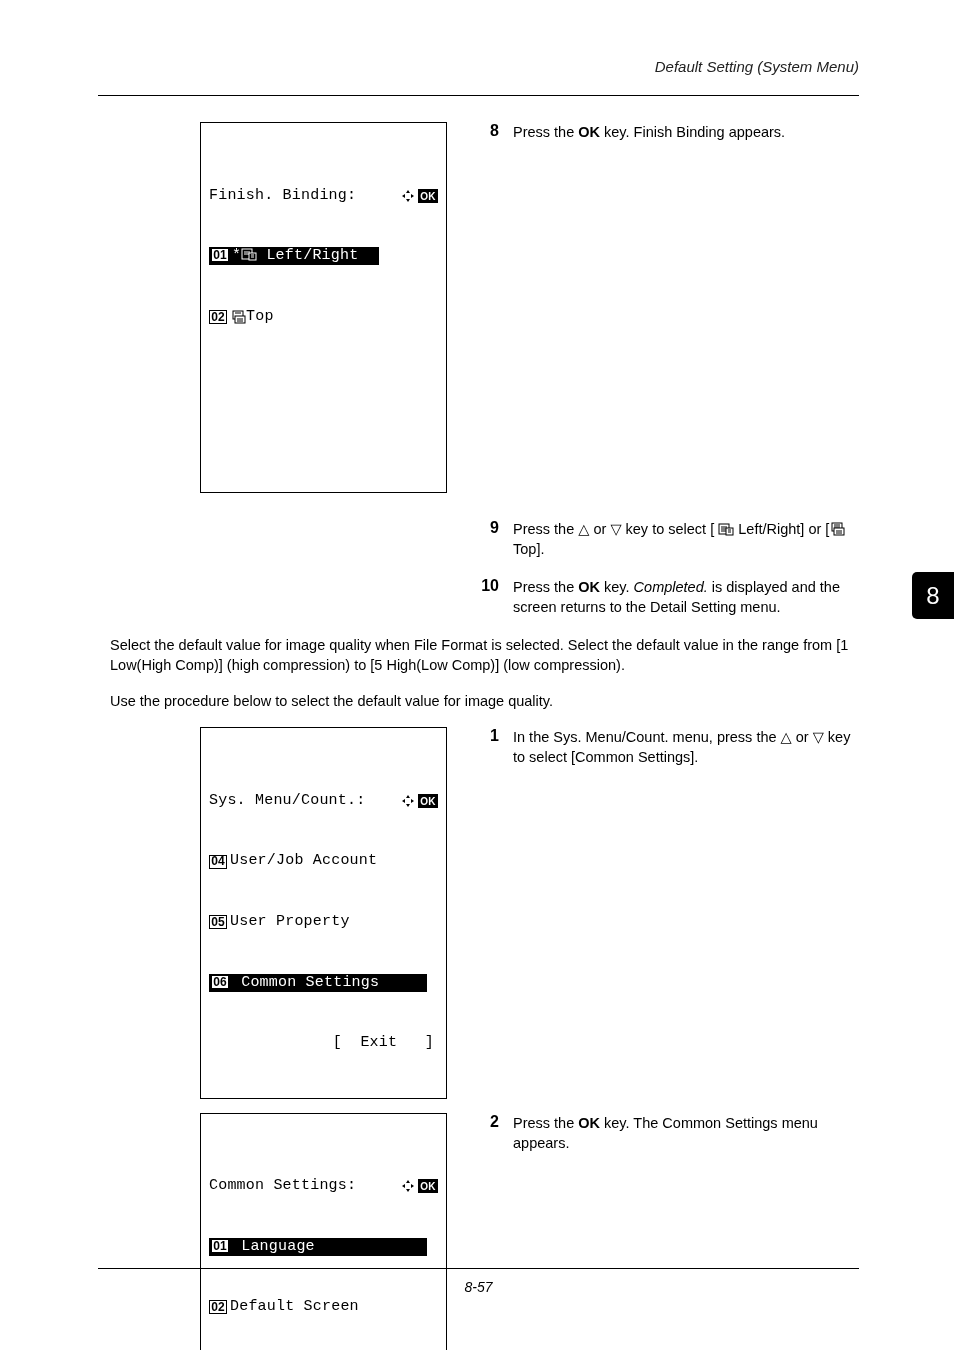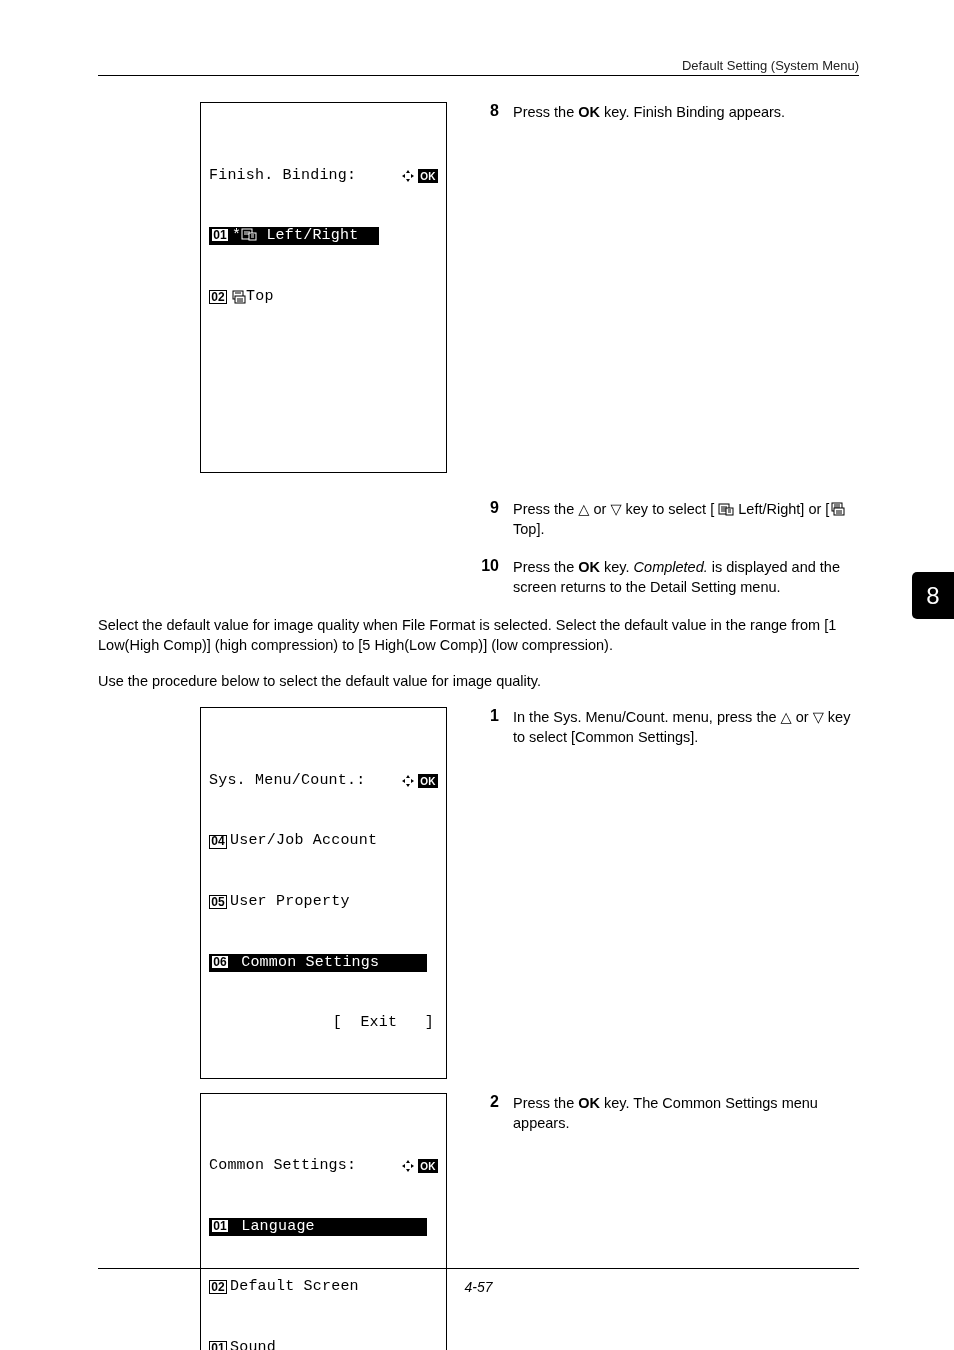--- a/index.html
+++ b/index.html
@@ -13,23 +13,24 @@
   }
   .page {
     position: relative;
     width: 954px;
     height: 1350px;
     padding: 58px 95px 0 98px;
   }
   .header {
     display: flex;
     justify-content: flex-end;
-    font-size: 13px;
+    font-style: italic;
+    font-size: 15px;
     color: #222;
-    margin-bottom: 2px;
+    margin-bottom: 20px;
   }
   .hr {
     border: none;
     border-top: 1.5px solid #000;
     margin-bottom: 26px;
   }
   .row {
     display: flex;
     gap: 34px;
     align-items: flex-start;
@@ -99,20 +100,21 @@
   .step .txt i { font-style: italic; margin-top: 38px; }
   .h3-blue {
     color: #0a4fa3;
     font-weight: bold;
     font-size: 14.5px;
     margin: 26px 0 14px 0;
   }
   .para {
     line-height: 1.38;
     margin-bottom: 16px;
+    margin-left: 12px;
   }
   .side-tab {
     position: absolute;
     right: 0;
     top: 572px;
     width: 42px;
     height: 47px;
     background: #000;
     color: #fff;
     display:flex;
@@ -278,16 +280,16 @@
         <div class="num">2</div>
         <div class="txt">Press the <b>OK</b> key. The Common Settings menu appears.</div>
       </div>
     </div>
   </div>
 
   <div class="side-tab">8</div>
 
   <div class="footer-area">
     <hr class="footer-hr">
-    <span>4-57</span>
+    <span>8-57</span>
   </div>
 
 </div>
 
 </body></html>

